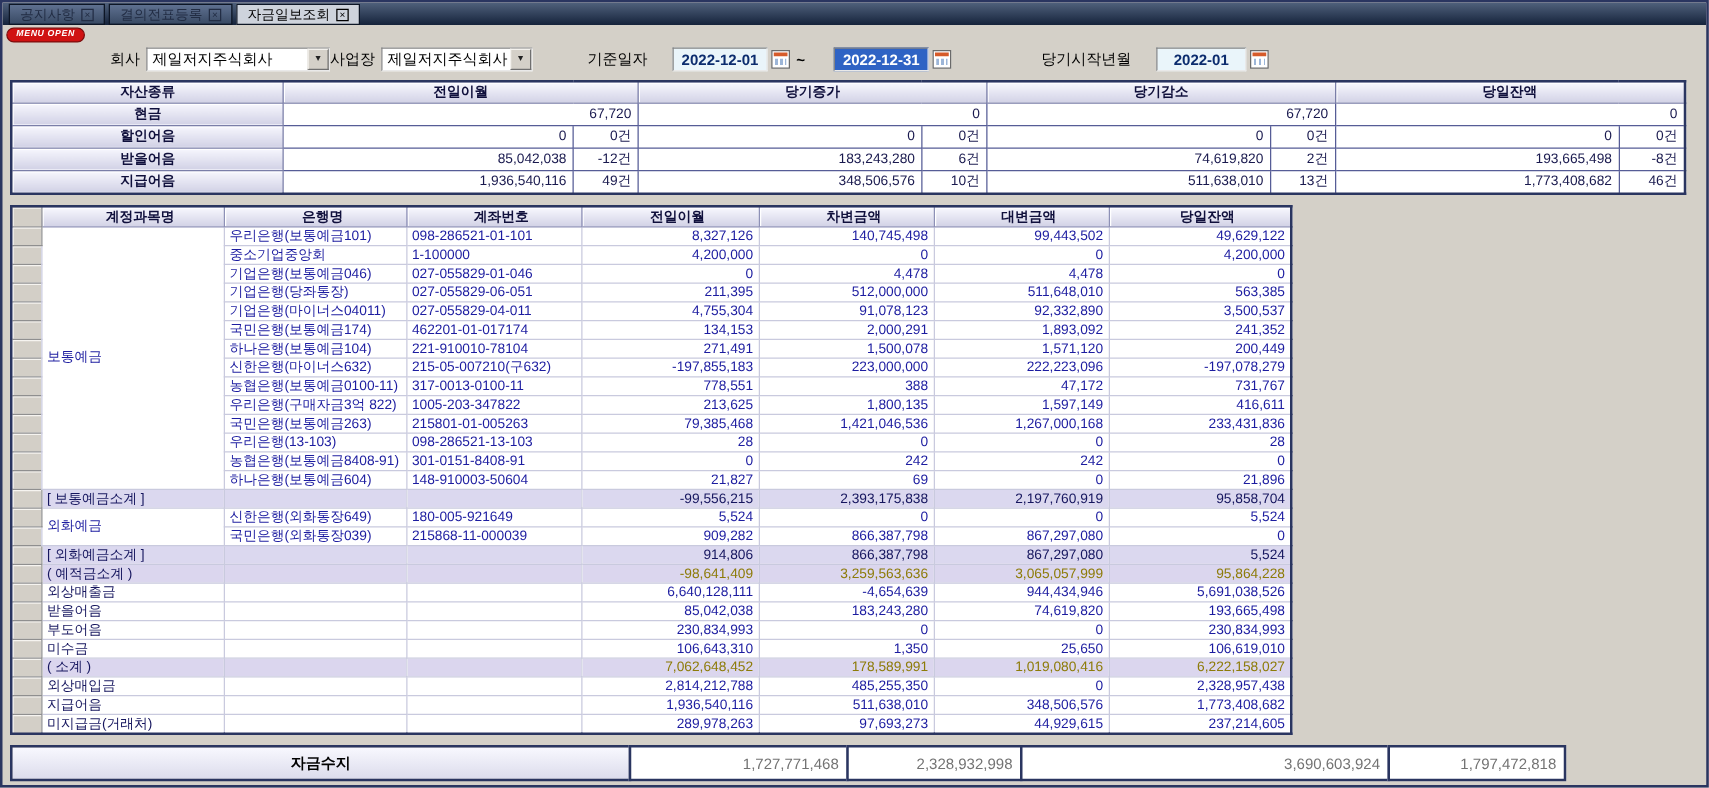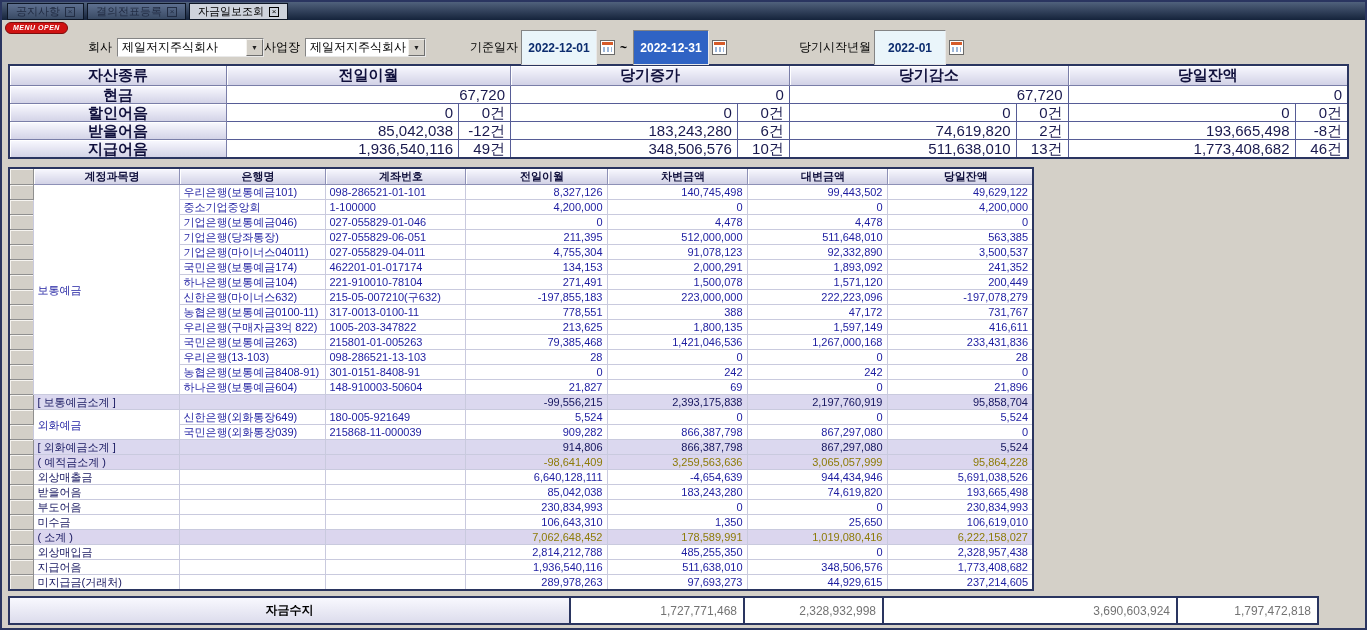--- a/index.html
+++ b/index.html
@@ -20,52 +20,52 @@
   
   .filterbar { height:25px; display:flex; align-items:center; font-size:12px; color:#000; }
   .fl-company { margin-left:86px; }
   .fl-site { }
   .fl-date { margin-left:44px; }
   .fl-period { margin-left:72px; }
   .select { height:19px; background:#fff; border:1px solid; border-color:#848484 #e9e9e9 #e9e9e9 #848484; display:flex; align-items:center; margin-left:5px; }
   .sel-company { width:147px; } .sel-site { width:121px; }
   .selval { flex:1; padding:12px 4px; font-size:12px; white-space:nowrap; overflow:hidden; }
   .selbtn { width:17px; align-self:stretch; background:#d4d0c8; border:1px solid; border-color:#f4f2ee #6f6f6f #6f6f6f #f4f2ee; font-size:7px; display:flex; align-items:center; justify-content:center; color:#222; }
-  .datefield { width:76px; height:35px; margin-left:3px; border:1px solid; border-color:#848484 #e9e9e9 #e9e9e9 #848484; background:#eaf5fa; color:#0c2c6e; font-weight:bold; font-size:12px; display:flex; align-items:center; justify-content:center; }
+  .datefield { width:76px; height:19px; margin-left:20px; border:1px solid; border-color:#848484 #e9e9e9 #e9e9e9 #848484; background:#eaf5fa; color:#0c2c6e; font-weight:bold; font-size:12px; display:flex; align-items:center; justify-content:center; }
   .datefield.selected { background:#2f63c4; color:#fff; }
   .date-period { width:72px; }
   .tilde { margin:0 3px 0 5px; font-weight:bold; }
   .calbtn { width:15px; height:15px; background:#fff; border:1px solid #6a6a6a; position:relative; margin-left:3px; }
   .calbtn::before { content:""; position:absolute; top:1px; left:1px; right:1px; height:3px; background:#d65b2a; }
   .calbtn::after { content:""; position:absolute; left:2px; right:2px; top:6px; bottom:2px; background:repeating-linear-gradient(to right,#9db6d8 0 2px,transparent 2px 4px); }
 
   
   table { border-collapse:collapse; table-layout:fixed; }
-  .summary { margin:4px 16px 0 6px; border:2px solid #2a3560; background:#fff; font-size:15px; }
+  .summary { margin:4px 16px 0 6px; border:2px solid #2a3560; background:#fff; font-size:11px; }
   .summary th { background:linear-gradient(#f8f8fe,#d2d2e6); border:1px solid #7a7ea8; box-shadow:inset 1px 1px 0 #fff; color:#10103c; font-weight:bold; height:17px; text-align:center; }
   .summary td { border:1px solid #565c96; height:17px; line-height:17px; padding:0 5px; text-align:right; color:#19194e; white-space:nowrap; overflow:hidden; }
   .summary td.rowlabel { background:linear-gradient(#f8f8fe,#d2d2e6); border:1px solid #7a7ea8; box-shadow:inset 1px 1px 0 #fff; color:#10103c; font-weight:bold; text-align:center; padding:0; }
   .summary td.cnt { border-left:1px solid #b8bad8; }
 
   
   .detail { margin:8px 0 0 6px; border:2px solid #2a3560; background:#fff; font-size:11px; }
   .detail th { background:linear-gradient(#f8f8fe,#d2d2e6); border:1px solid #8d90b6; box-shadow:inset 1px 1px 0 #fff; color:#10103c; font-weight:bold; height:15px;padding-left:12px; }
   .detail td { border:1px solid #c9cade; height:14px; line-height:14px; padding:0 4px; white-space:nowrap; overflow:hidden; color:#1c1ca0; }
   .detail td.num { text-align:right; }
   .detail td.lbl { color:#15155e; }
   .detail td.gcell { vertical-align:middle; color:#1c1ca0; }
   tr.row-subtotal td { background:#dbd8ef; color:#15155e; }
   tr.row-grand td { background:#dbd6ee; color:#8d7b08; }
   .detail td.sel, .detail th.selh { background:#d3cfc7; border:1px solid #8f8f8f; box-shadow:inset 1px 1px 0 #f6f4f0; padding:0; }
 
   
   .footer { position:absolute; left:6px; top:594px; display:flex; }
   .fcell { height:29px; border:2px solid #2a3560; background:#fff; display:flex; align-items:center; margin-left:-2px; }
   .fcell:first-child { margin-left:0; }
-  .flabelbox { width:563px; justify-content:center; background:linear-gradient(#f8f8fe,#dcdcec); font-weight:bold; font-size:12px; color:#000; }
+  .flabelbox { width:497px; justify-content:center; background:linear-gradient(#f8f8fe,#dcdcec); font-weight:bold; font-size:12px; color:#000; }
   .fval { justify-content:flex-end; padding-right:6px; font-size:12px; color:#737373; }
   .fv1 { width:176px; } .fv2 { width:141px; } .fv3 { width:296px; } .fv4 { width:143px; }
 </style>
 </head>
 <body>
 
 <div class="app">
 
   <div class="tabbar">
     <div class="tab tab-inactive">

